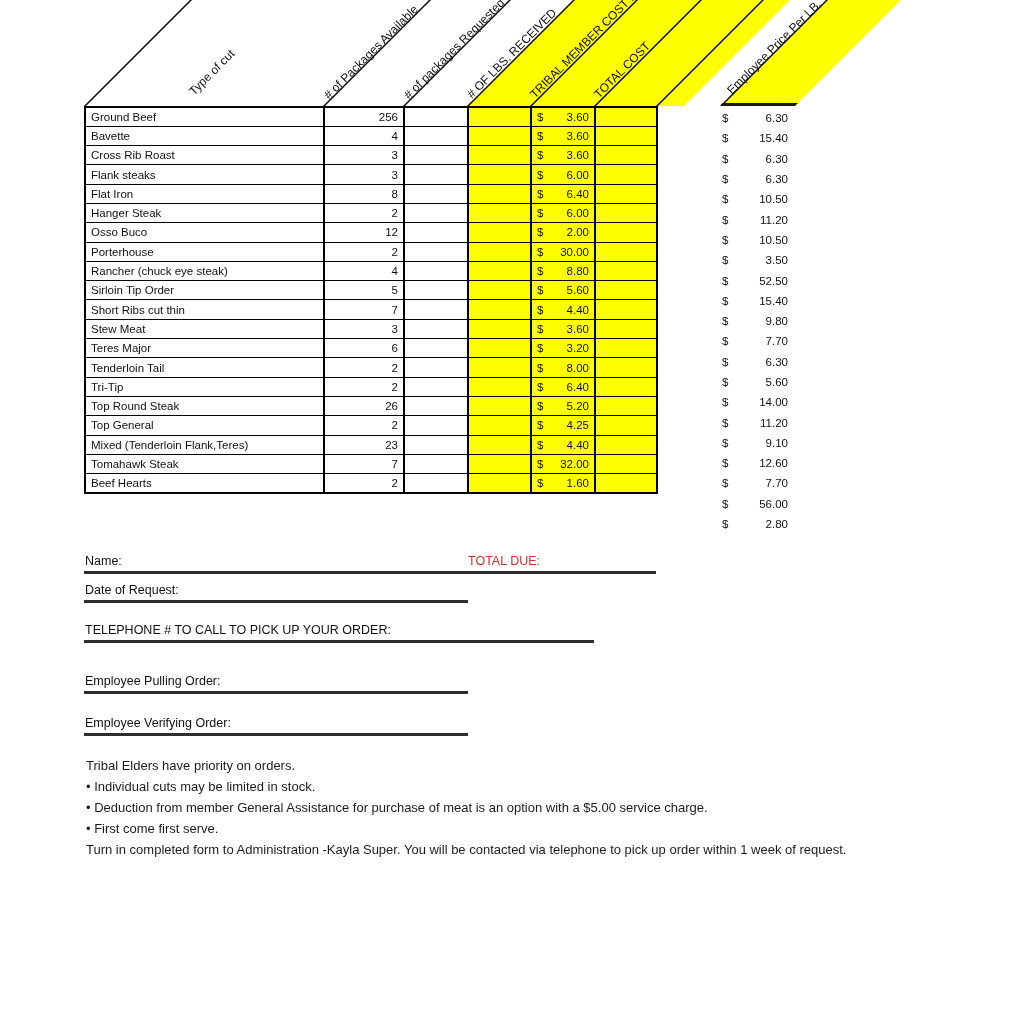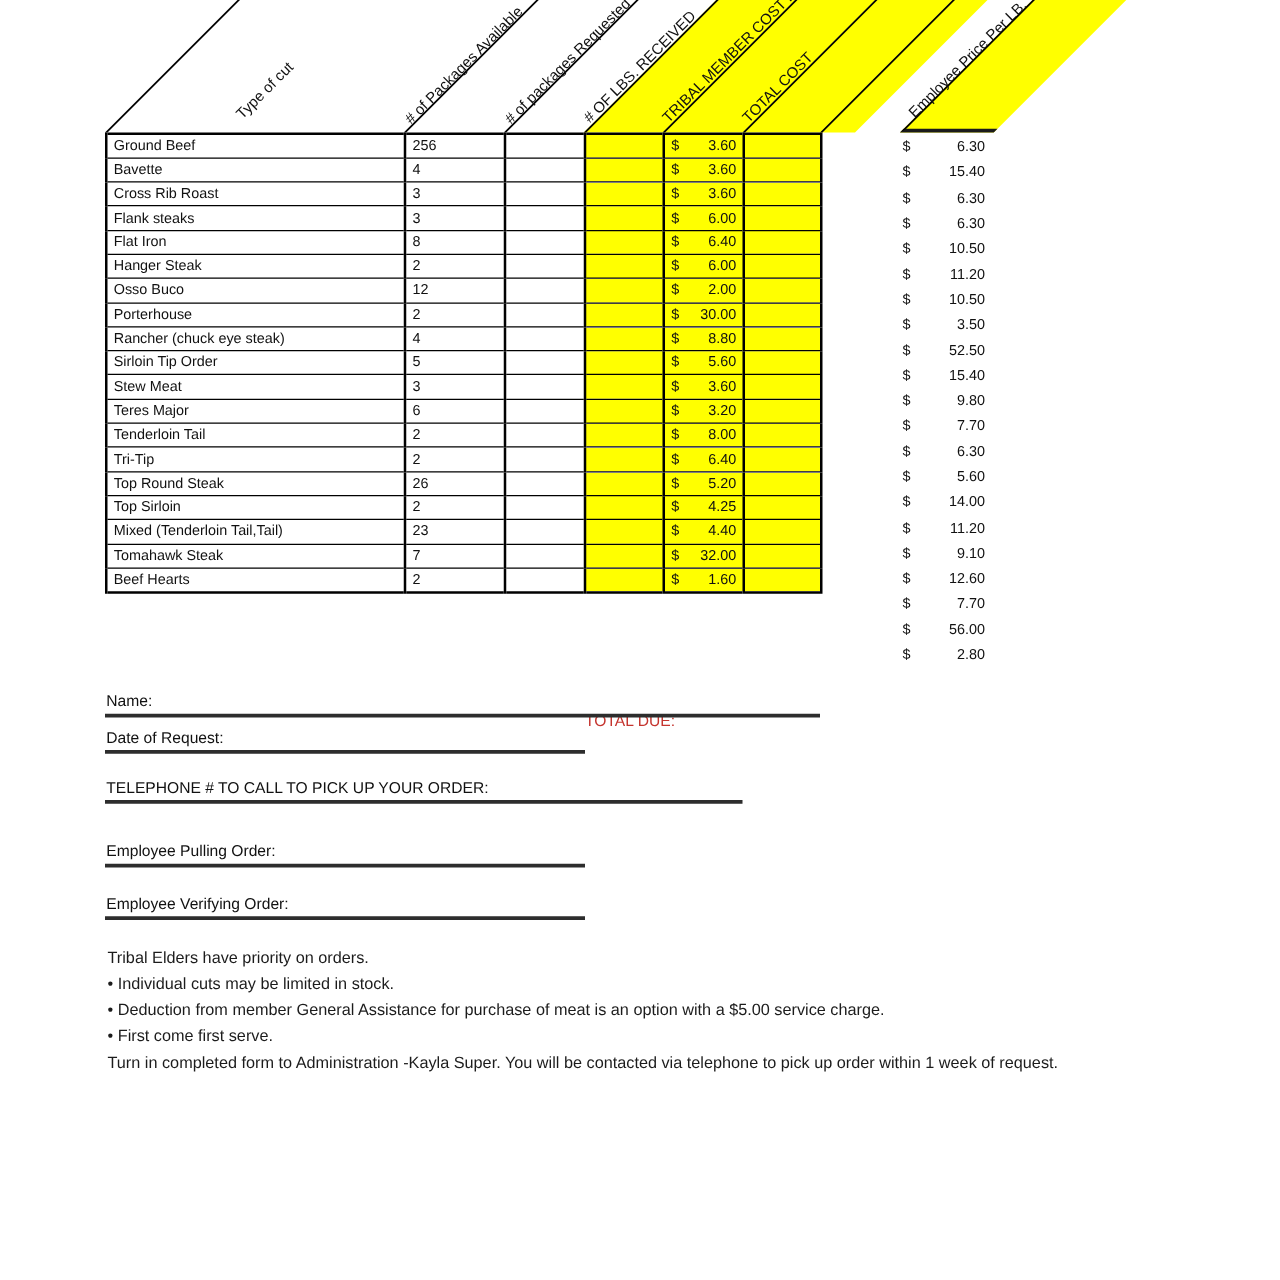--- a/index.html
+++ b/index.html
@@ -28,21 +28,21 @@
   .dl5{left:453px;bottom:5px}
   .dl6{left:517px;bottom:5px}
   .dlE{left:650px;bottom:9px}
 
   
   .tbl{position:absolute;left:84px;top:106px;width:572px;border-collapse:collapse;
        table-layout:fixed;font-size:11.5px;color:#111;border:2px solid #000;}
   .tbl td{border:1px solid #000;border-left-width:2px;border-right-width:2px;
           height:19.3px;padding:0 5px;box-sizing:border-box;overflow:hidden;white-space:nowrap;}
   td.cut{text-align:left;}
-  td.num{text-align:left;margin-top:14px;}
+  td.num{text-align:right;margin-top:14px;}
   td.yl{background:#FFFF00;}
   td.money{text-align:right;}
   td.money .cur{float:left;}
 
   
   .emp{position:absolute;left:722px;top:108px;width:66px;font-size:11.5px;color:#111;}
   .emp-row{height:20.3px;display:flex;justify-content:space-between;align-items:center;}
 
   
   .flabel{position:absolute;font-size:12.5px;color:#111;white-space:nowrap;}
@@ -171,20 +171,28 @@
 
         <tr>
           <td class="cut">Sirloin Tip Order</td>
           <td class="num">5</td>
           <td></td>
           <td class="yl"></td>
           <td class="yl money"><span class="cur">$</span><span>5.60</span></td>
           <td class="yl"></td>
         </tr>
 
+        <tr>
+          <td class="cut">Short Ribs cut thin</td>
+          <td class="num">7</td>
+          <td></td>
+          <td class="yl"></td>
+          <td class="yl money"><span class="cur">$</span><span>4.40</span></td>
+          <td class="yl"></td>
+        </tr>
 
         <tr>
           <td class="cut">Stew Meat</td>
           <td class="num">3</td>
           <td></td>
           <td class="yl"></td>
           <td class="yl money"><span class="cur">$</span><span>3.60</span></td>
           <td class="yl"></td>
         </tr>
 
@@ -218,30 +226,30 @@
         <tr>
           <td class="cut">Top Round Steak</td>
           <td class="num">26</td>
           <td></td>
           <td class="yl"></td>
           <td class="yl money"><span class="cur">$</span><span>5.20</span></td>
           <td class="yl"></td>
         </tr>
 
         <tr>
-          <td class="cut">Top Sirloin</td>
+          <td class="cut">Top General</td>
           <td class="num">2</td>
           <td></td>
           <td class="yl"></td>
           <td class="yl money"><span class="cur">$</span><span>4.25</span></td>
           <td class="yl"></td>
         </tr>
 
         <tr>
-          <td class="cut">Mixed (Tenderloin Tail,Tail)</td>
+          <td class="cut">Mixed (Tenderloin Flank,Teres)</td>
           <td class="num">23</td>
           <td></td>
           <td class="yl"></td>
           <td class="yl money"><span class="cur">$</span><span>4.40</span></td>
           <td class="yl"></td>
         </tr>
 
         <tr>
           <td class="cut">Tomahawk Steak</td>
           <td class="num">7</td>
@@ -366,21 +374,21 @@
       </div>
 
       <div class="emp-row">
         <span class="cur">$</span>
         <span>2.80</span>
       </div>
 
   </div>
 
   <div class="flabel" style="left:85px;top:554px;">Name:</div>
-  <div class="flabel red" style="left:468px;top:554px;margin-top:16px;">TOTAL DUE:</div>
+  <div class="flabel red" style="left:468px;top:554px;">TOTAL DUE:</div>
   <div class="uline" style="left:84px;top:571px;width:572px;"></div>
 
   <div class="flabel" style="left:85px;top:583px;">Date of Request:</div>
   <div class="uline" style="left:84px;top:600px;width:384px;"></div>
 
   <div class="flabel" style="left:85px;top:623px;">TELEPHONE # TO CALL TO PICK UP YOUR ORDER:</div>
   <div class="uline" style="left:84px;top:640px;width:510px;"></div>
 
   <div class="flabel" style="left:85px;top:674px;">Employee Pulling Order:</div>
   <div class="uline" style="left:84px;top:691px;width:384px;"></div>

